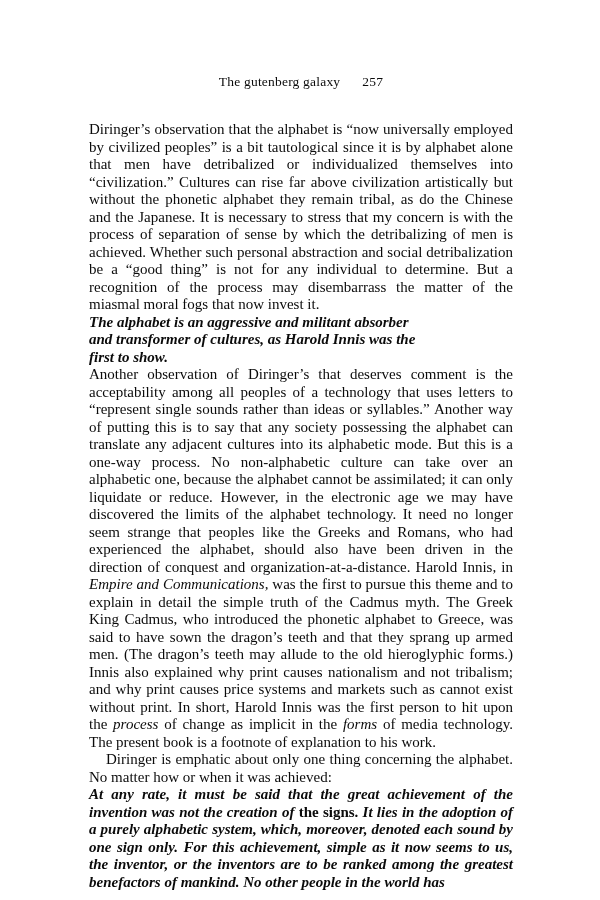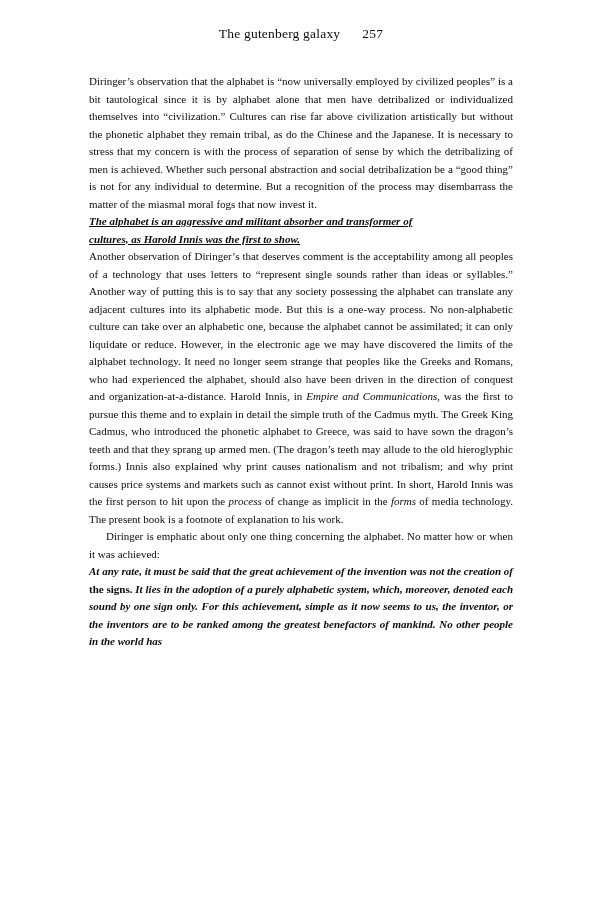--- a/index.html
+++ b/index.html
@@ -19,34 +19,34 @@
     background: #ffffff;
   }
   .running-head {
     display: flex;
     justify-content: center;
     align-items: center;
     gap: 22px;
     font-size: 13.5px;
     letter-spacing: 0.2px;
     margin-bottom: 31px;
+    margin-top: 48px;
   }
   .copy {
-    font-size: 11px;
+    font-size: 15px;
     line-height: 17.5px;
     text-align: justify;
   }
   .copy p { margin: 0; }
   .pull-quote {
     margin: 17px 0 16px 46px;
     max-width: 332px;
     font-weight: bold;
     font-style: italic;
     text-align: left;
-    text-decoration: underline;
   }
   .para-indent { text-indent: 17px; }
   .block-quote {
     margin: 14px 45px 0 46px;
     font-style: italic;
     text-align: justify;
     font-weight: bold;
   }
 </style>
 </head>

